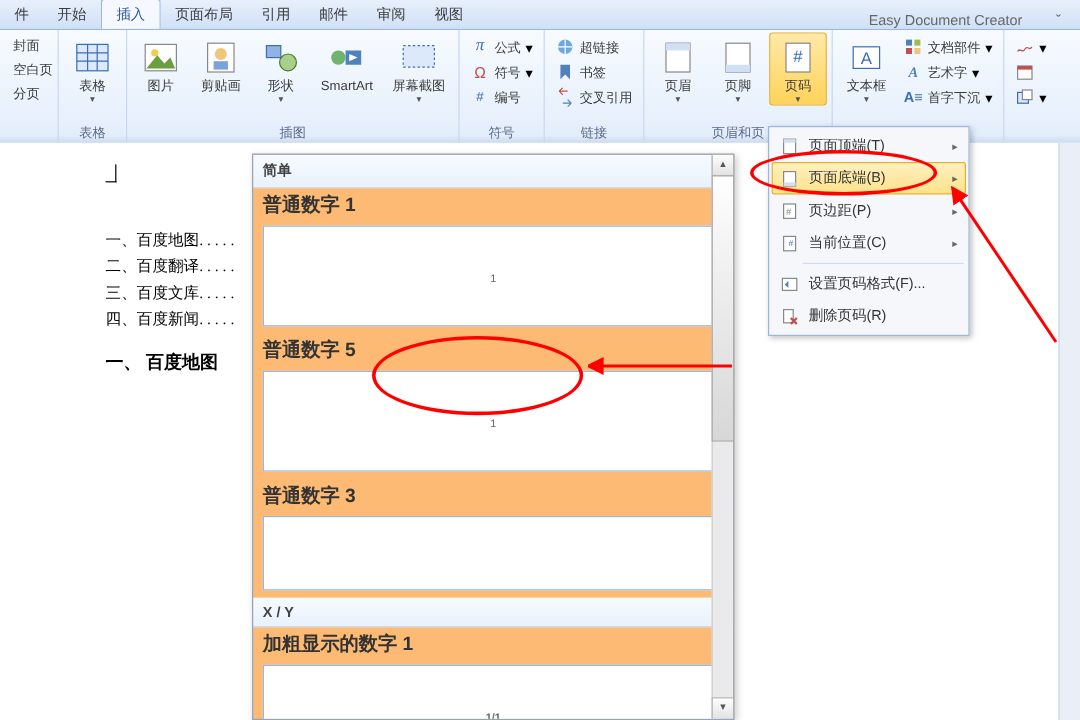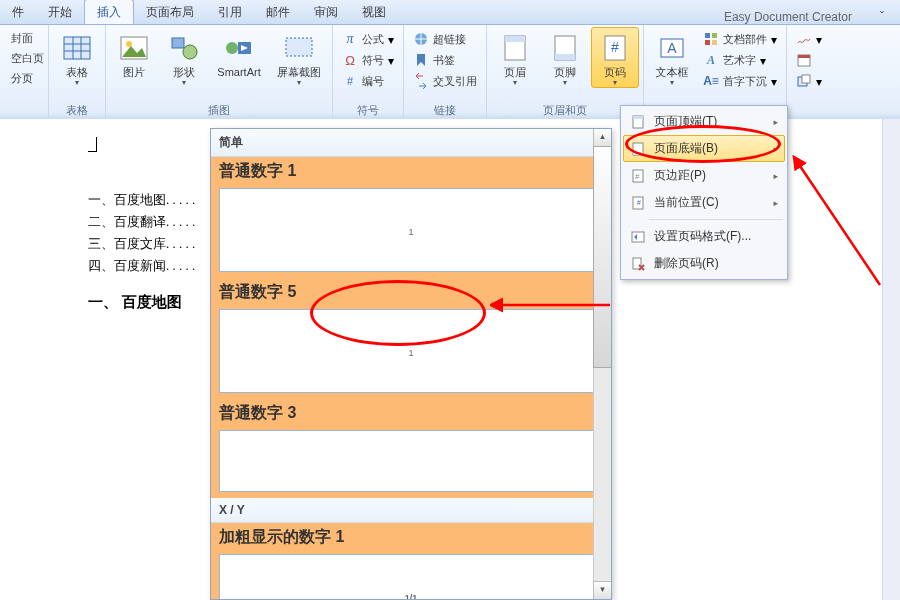--- a/index.html
+++ b/index.html
@@ -35,21 +35,21 @@
 .gallery{position:absolute;left:210px;top:128px;width:400px;height:470px;background:#fdba74;border:1px solid #8ba6c9;box-shadow:2px 2px 6px rgba(0,0,0,.2);overflow:hidden}
 .gallery .ghdr{background:linear-gradient(#f7fbff,#e9f1fb);padding:5px 8px;font-weight:bold;color:#444;border-bottom:1px solid #d0dbeb;font-size:12px}
 .gallery .gitem-t{padding:4px 8px;font-size:16px;color:#333;font-weight:bold}
 .gallery .gprev{margin:2px 8px 6px;height:82px;border:1px solid #9bb7e0;background:#fff;position:relative}
 .gallery .gprev.short{height:60px}
 .gallery .gprev .pn{position:absolute;left:50%;transform:translateX(-50%);font-size:9px;color:#666}
 .gallery-scroll{position:absolute;right:0;top:0;bottom:0;width:17px;background:#eaeaea;border-left:1px solid #ccc}
 .gallery-scroll .sbtn{height:17px;background:linear-gradient(#fefefe,#e2e2e2);border:1px solid #bbb;margin:-1px;text-align:center;font-size:9px;line-height:15px;color:#555}
 .gallery-scroll .thumb{position:absolute;top:17px;left:0;right:0;height:220px;background:linear-gradient(#fefefe,#d7d7d7);border:1px solid #aaa;margin:0 -1px}
 
-.menu{position:absolute;left:620px;top:105px;width:162px;background:#f5f7fa;border:1px solid #9bb7e0;box-shadow:2px 2px 5px rgba(0,0,0,.25);padding:2px}
+.menu{position:absolute;left:640px;top:105px;width:162px;background:#f5f7fa;border:1px solid #9bb7e0;box-shadow:2px 2px 5px rgba(0,0,0,.25);padding:2px}
 .menu .mi{display:flex;align-items:center;gap:8px;padding:4px 6px;border:1px solid transparent;border-radius:2px;position:relative}
 .menu .mi:hover,.menu .mi.hl{background:linear-gradient(#fff0c0,#ffe28a);border-color:#e7b020}
 .menu .mi .ic{width:16px;height:16px;flex:none;display:flex;align-items:center;justify-content:center}
 .menu .mi .lbl{flex:1;font-size:12px;color:#333}
 .menu .mi .arr{font-size:9px;color:#666}
 .menu .sep{height:1px;background:#d0dbeb;margin:3px 2px 3px 26px}
 
 .sidebar{position:absolute;right:0;top:119px;width:17px;bottom:0;background:#e9eef7;border-left:1px solid #c7d8ef}
 
 .anno{position:absolute;pointer-events:none}
@@ -114,20 +114,30 @@
       <div class="group-body">
         <div class="big-btn">
             <span class="ic">
               <svg class="icon" viewBox="0 0 32 32">
                 <rect x="3" y="5" width="26" height="22" fill="#fff" stroke="#888"></rect>
                 <circle cx="11" cy="12" r="3" fill="#f7c948"></circle>
                 <path d="M4 25 L13 14 L19 21 L24 16 L28 25 Z" fill="#6b9e3f"></path>
               </svg>
             </span>
             <span class="lbl">图片</span>
+          </div>
+        <div class="big-btn">
+            <span class="ic">
+              <svg class="icon" viewBox="0 0 32 32">
+                <rect x="5" y="4" width="22" height="24" fill="#fff" stroke="#888"></rect>
+                <circle cx="16" cy="13" r="5" fill="#f2c57c"></circle>
+                <rect x="10" y="19" width="12" height="7" fill="#7aa3d9"></rect>
+              </svg>
+            </span>
+            <span class="lbl">剪贴画</span>
           </div>
         <div class="big-btn">
             <span class="ic">
               <svg class="icon" viewBox="0 0 32 32">
                 <rect x="4" y="6" width="12" height="10" fill="#8fb4e3" stroke="#3b6db5"></rect>
                 <circle cx="22" cy="20" r="7" fill="#a8d08d" stroke="#4f7a28"></circle>
               </svg>
             </span>
             <span class="lbl">形状</span>
             <span class="dd">▾</span>

